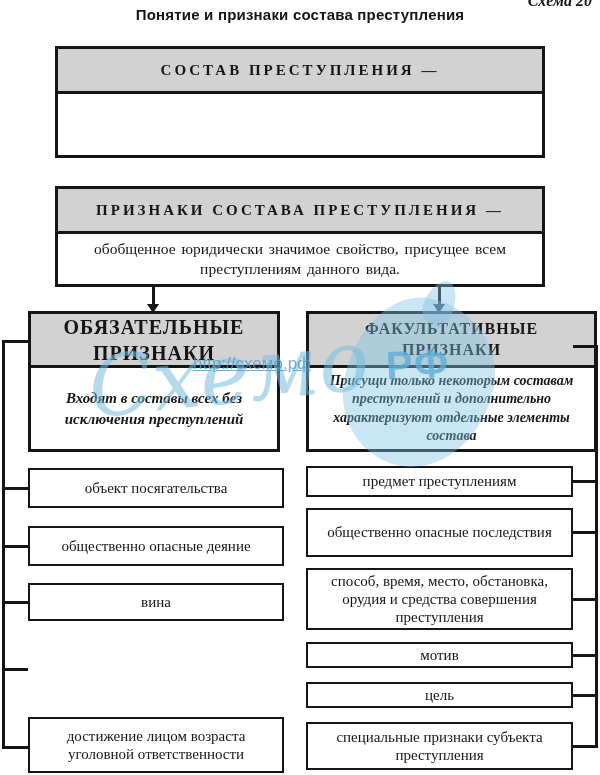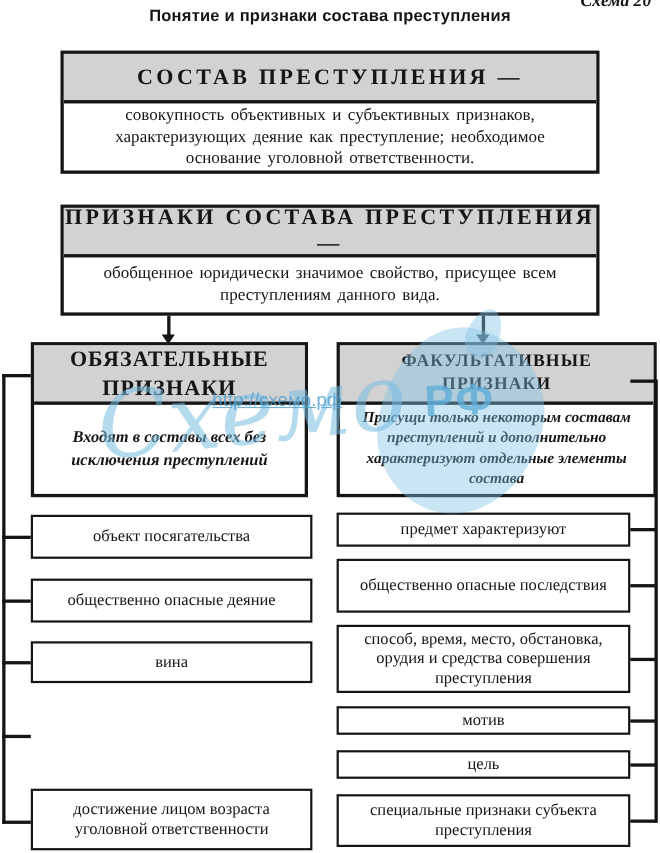--- a/index.html
+++ b/index.html
@@ -17,21 +17,21 @@
     position:absolute; top:-8px; right:8px; font-style:italic;
     font-size:16px; font-weight:bold; font-family:"Liberation Serif",serif;
   }
   .box { position:absolute; box-sizing:border-box; background:#fff; border:3px solid #151515; }
   .box-head {
     background:#d2d2d2; border-bottom:3px solid #151515; box-sizing:border-box;
     display:flex; align-items:center; justify-content:center; text-align:center;
     font-weight:bold;
   }
   .def-box { left:55px; width:490px; }
-  .def-head { height:45px; font-size:20px; letter-spacing:3px; }
+  .def-head { height:45px; font-size:15px; letter-spacing:3px; }
   .def-body {
     display:flex; align-items:center; justify-content:center; text-align:center;
     font-size:15.5px; line-height:1.28; padding:2px 24px; box-sizing:border-box;
     word-spacing:2px;
   }
   .colhead-note {
     display:flex; align-items:center; justify-content:center; text-align:center;
     font-style:italic; font-weight:bold; box-sizing:border-box; padding:0 8px;
   }
   .item {
@@ -80,21 +80,20 @@
 </head>
 <body>
 
 <div class="stage">
 
   <div class="page-title">Понятие и признаки состава преступления</div>
   <div class="corner-label">Схема 20</div>
 
   <div class="box def-box" style="top:46px;height:112px;">
     <div class="box-head def-head">СОСТАВ ПРЕСТУПЛЕНИЯ —</div>
-    <div class="def-body" style="height:61px;">совокупность объективных и субъективных признаков, характеризующих деяние как преступление; необходимое основание уголовной ответственности.</div>
   </div>
 
   <div class="box def-box" style="top:186px;height:101px;">
     <div class="box-head def-head">ПРИЗНАКИ СОСТАВА ПРЕСТУПЛЕНИЯ —</div>
     <div class="def-body" style="height:50px;">обобщенное юридически значимое свойство, присущее всем преступлениям данного вида.</div>
   </div>
 
   <div class="vline" style="left:152px;top:287px;height:18px;"></div>
   <div class="arrow-head" style="left:147px;top:304px;"></div>
   <div class="vline" style="left:438px;top:287px;height:18px;"></div>
@@ -108,21 +107,21 @@
   <div class="box" style="left:306px;top:311px;width:291px;height:141px;">
     <div class="box-head" style="height:54px;font-size:16px;letter-spacing:1px;line-height:1.3;padding:0 20px;">ФАКУЛЬТАТИВНЫЕ ПРИЗНАКИ</div>
     <div class="colhead-note" style="height:81px;font-size:14px;line-height:1.3;">Присущи только некоторым составам преступлений и дополнительно характеризуют отдельные элементы состава</div>
   </div>
 
   <div class="item item-left" style="top:468px;height:40px;">объект посягательства</div>
   <div class="item item-left" style="top:526px;height:40px;">общественно опасные деяние</div>
   <div class="item item-left" style="top:583px;height:38px;">вина</div>
   <div class="item item-left" style="top:717px;height:56px;">достижение лицом возраста уголовной ответственности</div>
 
-  <div class="item item-right" style="top:466px;height:31px;">предмет характеризуют</div>
+  <div class="item item-right" style="top:466px;height:31px;">предмет преступлениям</div>
   <div class="item item-right" style="top:508px;height:49px;">общественно опасные последствия</div>
   <div class="item item-right" style="top:568px;height:62px;">способ, время, место, обстановка, орудия и средства совершения преступления</div>
   <div class="item item-right" style="top:642px;height:26px;">мотив</div>
   <div class="item item-right" style="top:682px;height:26px;">цель</div>
   <div class="item item-right" style="top:722px;height:48px;">специальные признаки субъекта преступления</div>
 
   <div class="vline" style="left:2px;top:340px;height:409px;"></div>
   <div class="hline" style="left:2px;top:340px;width:26px;"></div>
   <div class="hline" style="left:2px;top:487px;width:26px;"></div>
   <div class="hline" style="left:2px;top:545px;width:26px;"></div>

